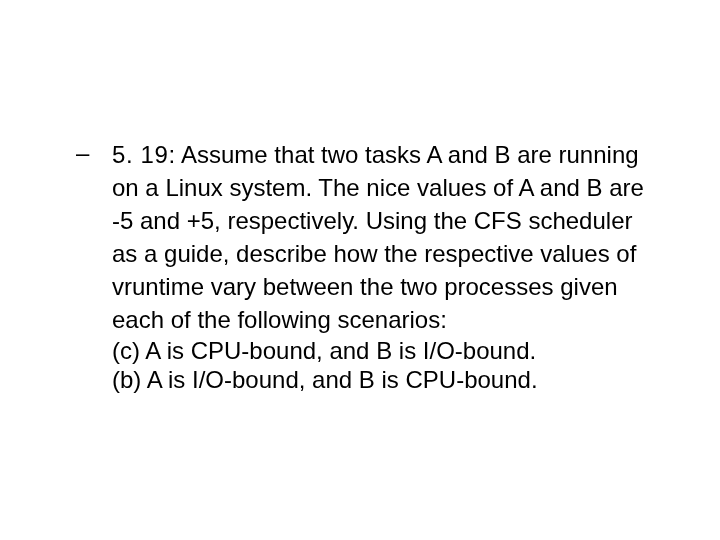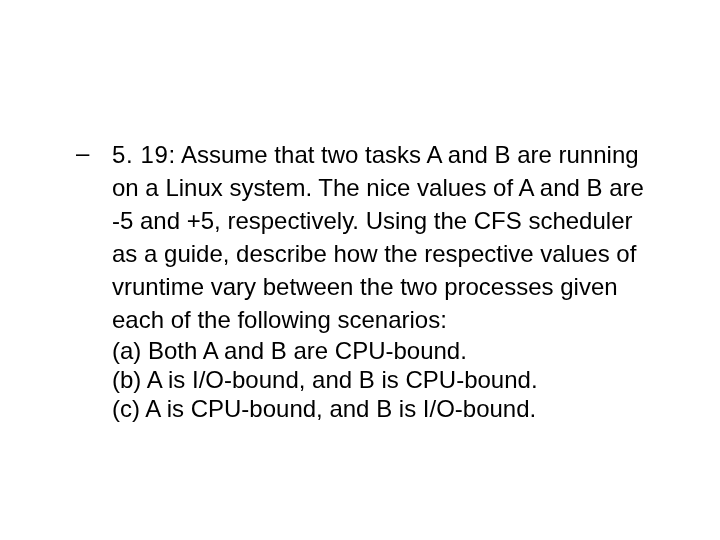--- a/index.html
+++ b/index.html
@@ -49,18 +49,17 @@
 <body>
 
 <div class="slide">
   <div class="block">
     <span class="dash">–</span>
     <div class="body">
       <span class="label">5. 19:</span>
       <span>Assume that two tasks A and B are running on a Linux system. The nice values of A and B are -5 and +5, respectively. Using the CFS scheduler as a guide, describe how the respective values of vruntime vary between the two processes given each of the following scenarios:</span>
     </div>
     <div class="scenarios">
-      <div>(a) Both A and B are CPU-bound.</div>
+      <div>(c) A is CPU-bound, and B is I/O-bound.</div>
       <div>(b) A is I/O-bound, and B is CPU-bound.</div>
-      <div>(c) A is CPU-bound, and B is I/O-bound.</div>
     </div>
   </div>
 </div>
 
 </body></html>

